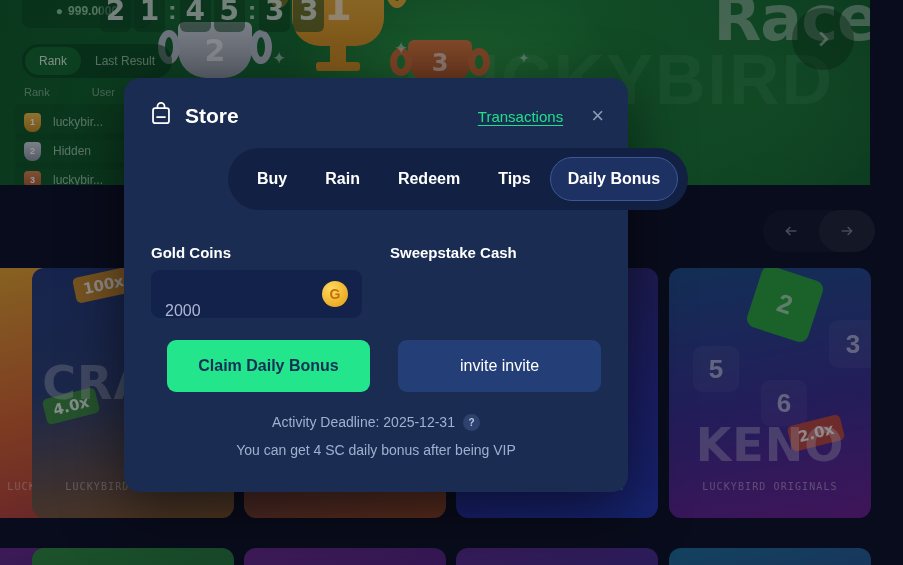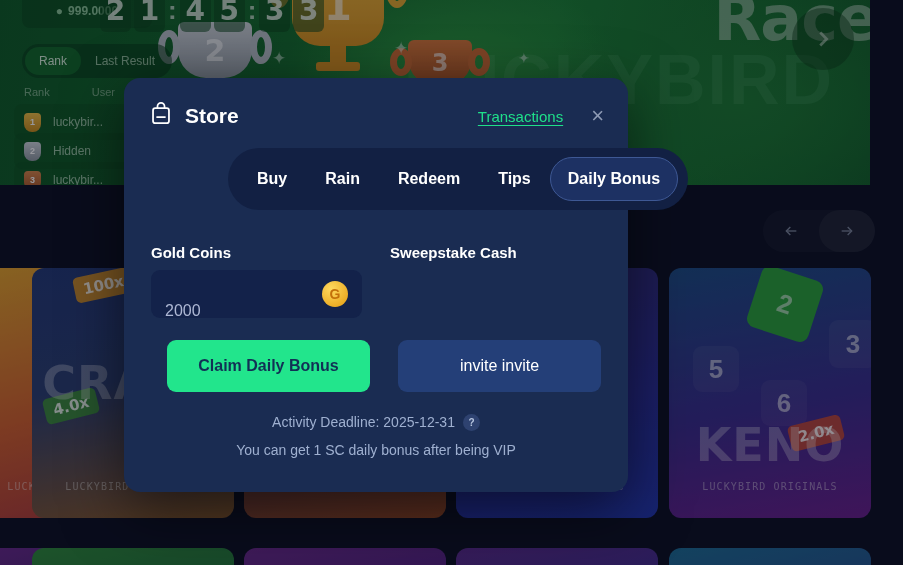--- a/index.html
+++ b/index.html
@@ -409,15 +409,15 @@
   <div class="actions">
     <button class="btn btn-claim">Claim Daily Bonus</button>
     <button class="btn btn-invite">invite invite</button>
   </div>
 
   <div class="footnotes">
     <div class="fn-line">
       <span>Activity Deadline: 2025-12-31</span>
       <span class="help-dot">?</span>
     </div>
-    <div class="fn-line">You can get 1 SC daily bonus after being VIP</div>
+    <div class="fn-line">You can get 4 SC daily bonus after being VIP</div>
   </div>
 </div>
 
 </body></html>

